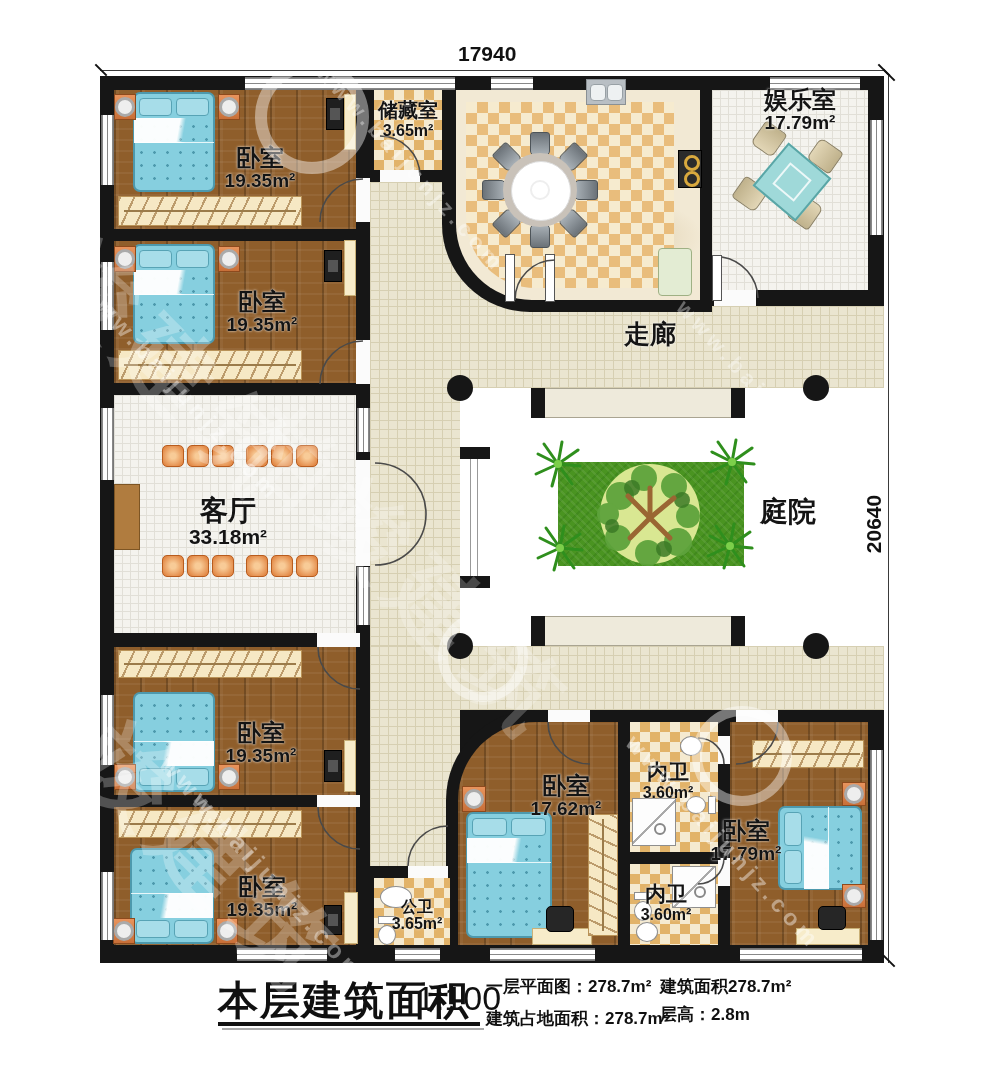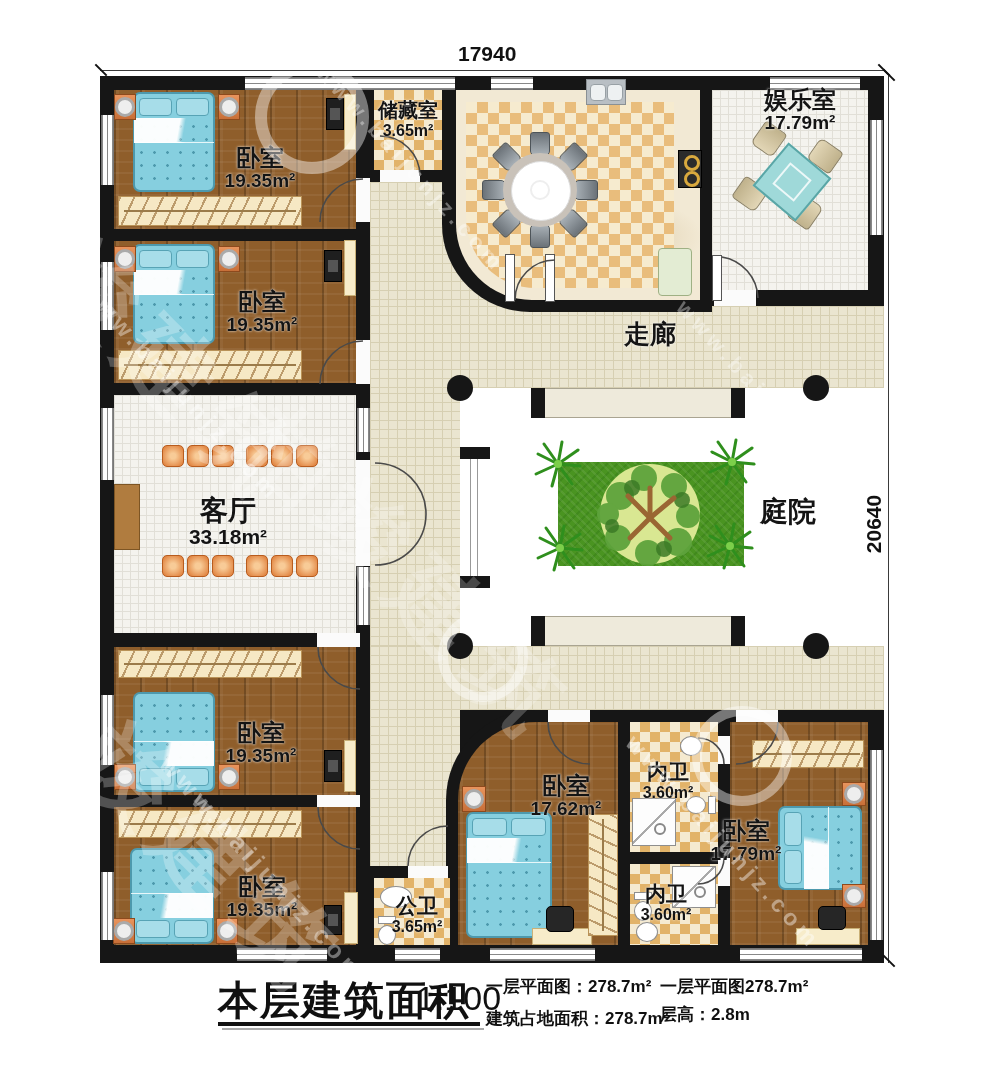--- a/index.html
+++ b/index.html
@@ -473,21 +473,21 @@
   </div>
   <div class="rlabel" style="left:261px;top:743px;">
     <span class="nm" style="font-size:24px;">卧室</span>
     <span class="ar" style="font-size:19px;">19.35m²</span>
   </div>
   <div class="rlabel" style="left:262px;top:897px;">
     <span class="nm" style="font-size:24px;">卧室</span>
     <span class="ar" style="font-size:19px;">19.35m²</span>
   </div>
   <div class="rlabel" style="left:417px;top:915px;">
-    <span class="nm" style="font-size:21px;">公卫</span>
+    <span class="nm" style="font-size:16px;">公卫</span>
     <span class="ar" style="font-size:16px;">3.65m²</span>
   </div>
   <div class="rlabel" style="left:566px;top:796px;">
     <span class="nm" style="font-size:24px;">卧室</span>
     <span class="ar" style="font-size:19px;">17.62m²</span>
   </div>
   <div class="rlabel" style="left:668px;top:781px;">
     <span class="nm" style="font-size:21px;">内卫</span>
     <span class="ar" style="font-size:16px;">3.60m²</span>
   </div>
@@ -526,21 +526,21 @@
 <div class="abs" style="left:0;top:965px;width:1000px;height:115px;">
   <span class="ftitle" style="left:218px;top:8px;font-size:40px;letter-spacing:2px;">本层建筑面积</span>
   <span class="ftitle" style="left:416px;top:14px;font-size:34px;font-weight:500;">1:100</span>
   <div class="abs" style="left:218px;top:57px;width:262px;height:4px;background:#111;"></div>
   <div class="abs" style="left:222px;top:63px;width:262px;height:2px;background:#aaa;"></div>
 
   <div class="fstat" style="left:486px;top:10px;">
     <span>一层平面图：</span><span>278.7m²</span>
   </div>
   <div class="fstat" style="left:660px;top:10px;">
-    <span>一层平面图</span><span>278.7m²</span>
+    <span>建筑面积</span><span>278.7m²</span>
   </div>
   <div class="fstat" style="left:486px;top:42px;">
     <span>建筑占地面积：</span><span>278.7m²</span>
   </div>
   <div class="fstat" style="left:660px;top:38px;">
     <span>层高：</span><span>2.8m</span>
   </div>
 </div>
 
 </body></html>

